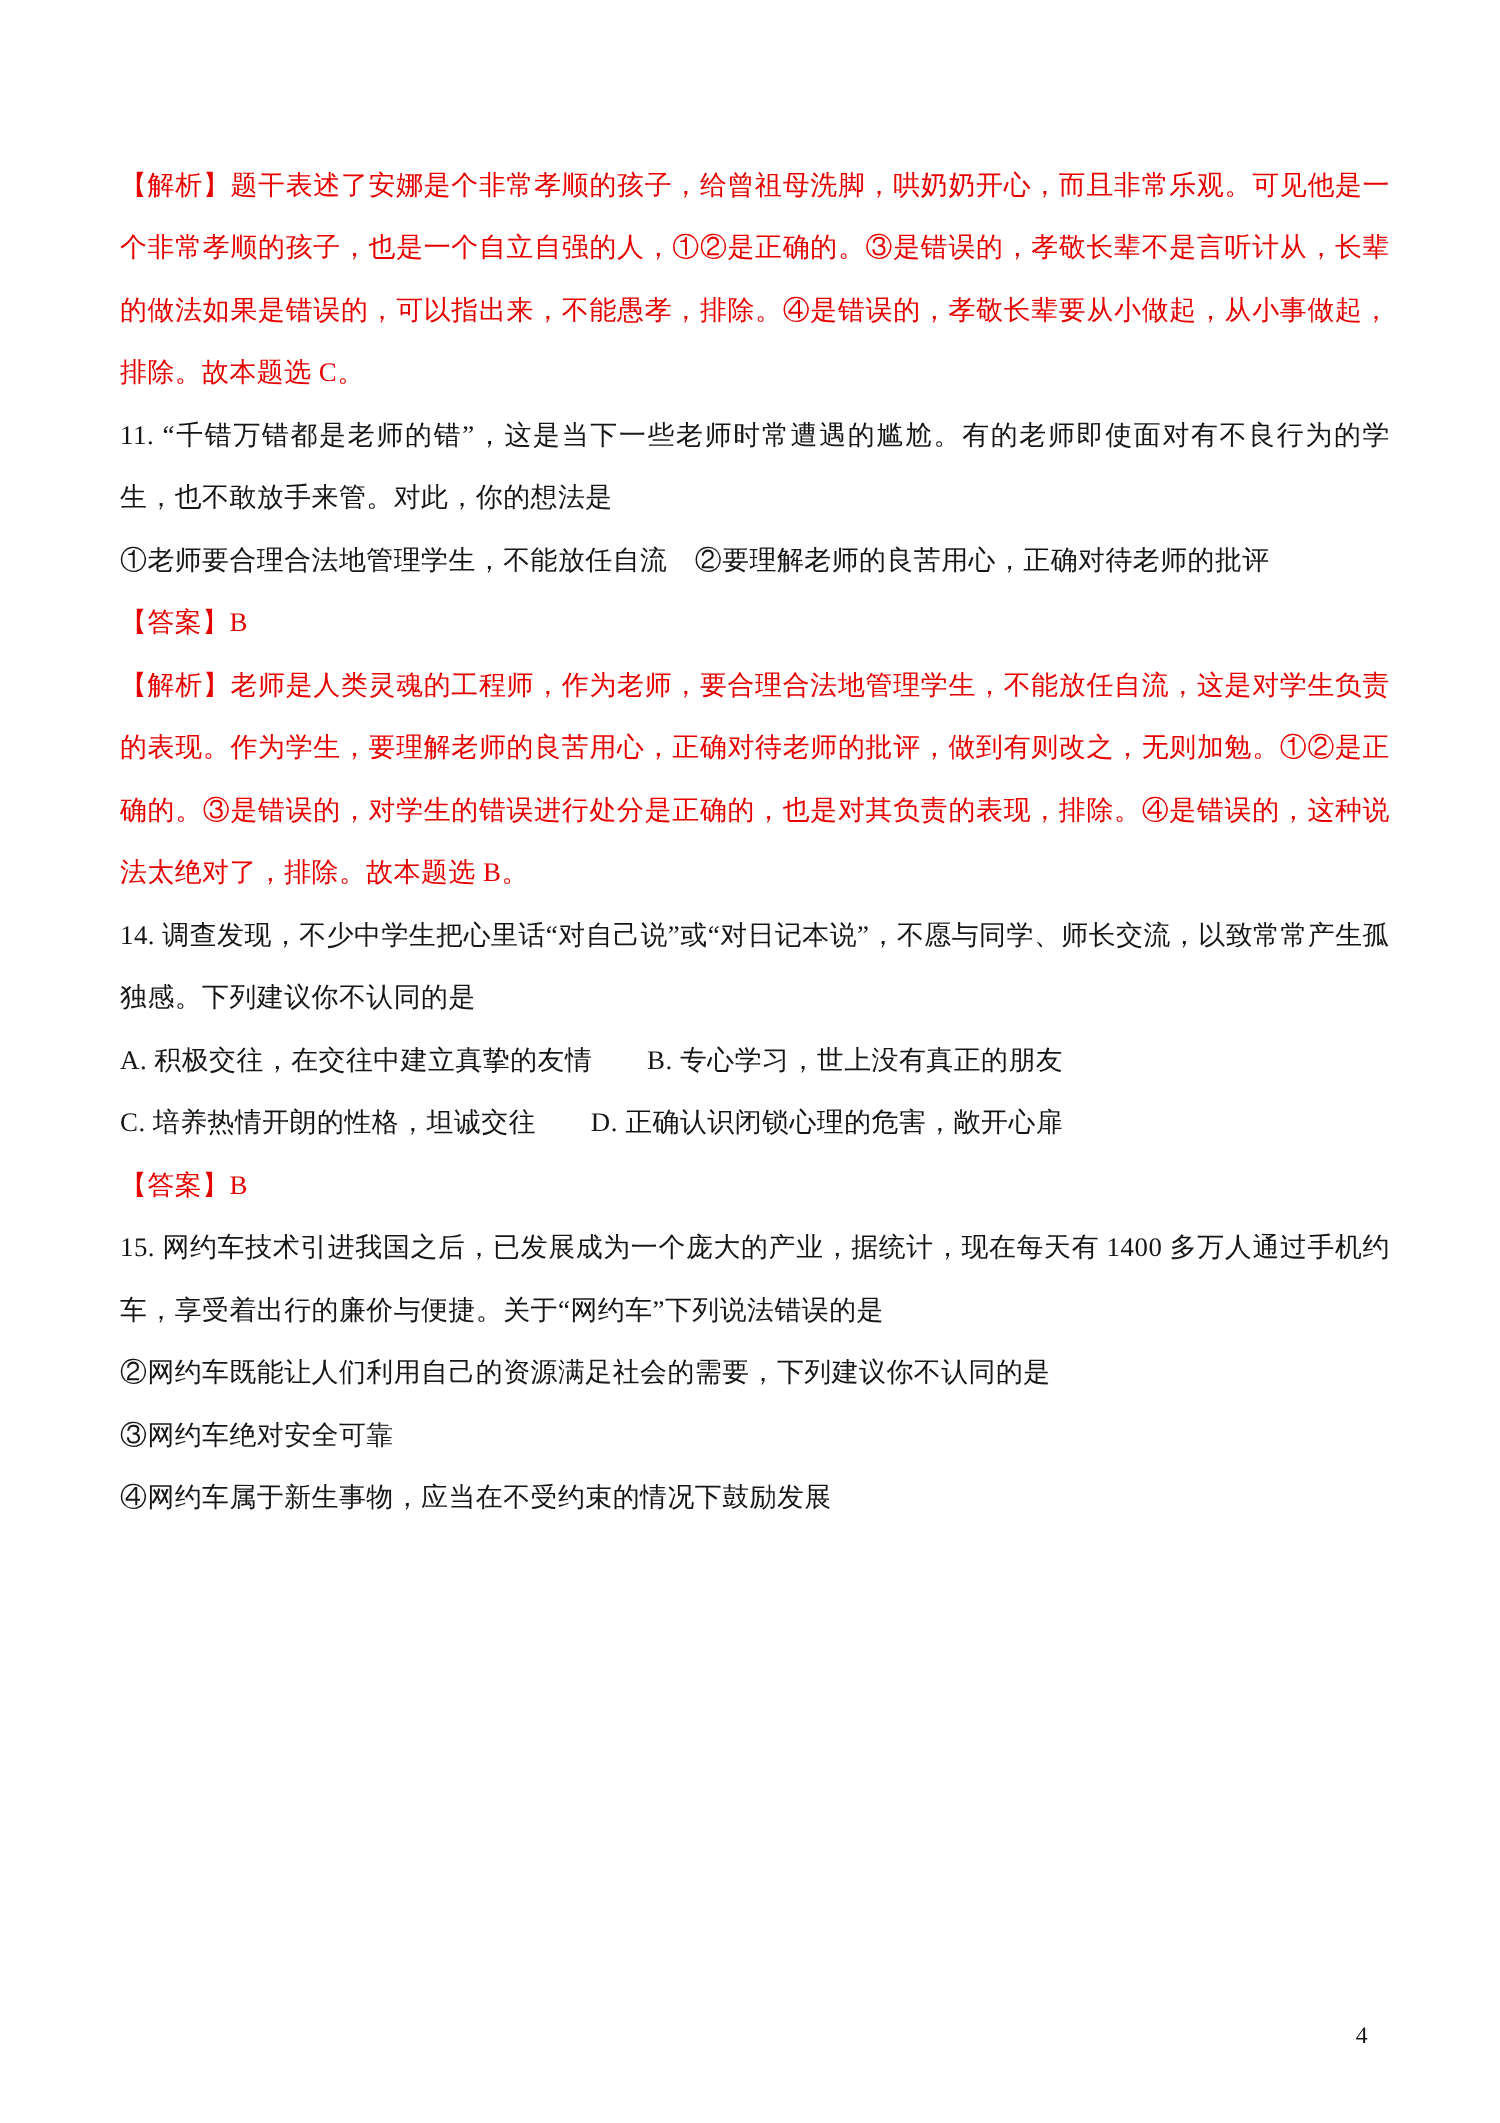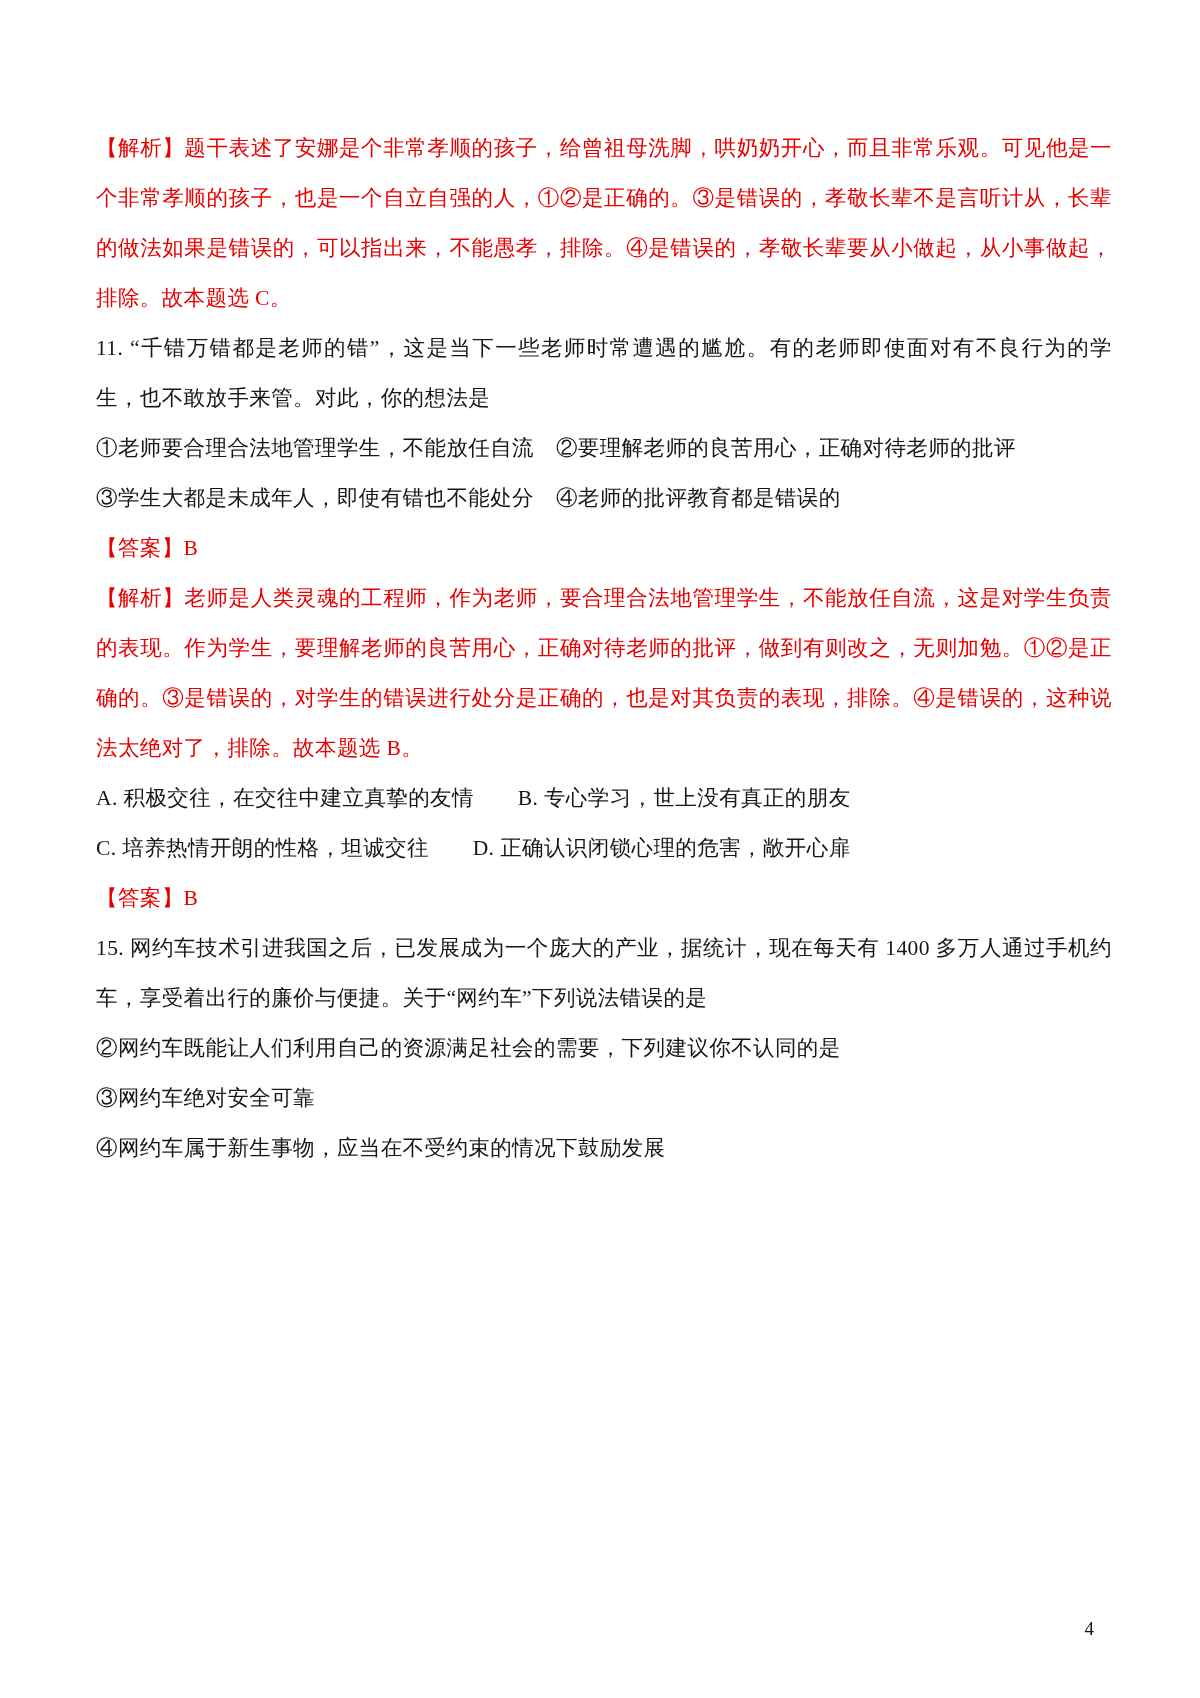--- a/index.html
+++ b/index.html
@@ -44,23 +44,23 @@
   }
 </style>
 </head>
 <body>
 
 <div class="page">
   <div class="content">
     <p class="para red">【解析】题干表述了安娜是个非常孝顺的孩子，给曾祖母洗脚，哄奶奶开心，而且非常乐观。可见他是一个非常孝顺的孩子，也是一个自立自强的人，①②是正确的。③是错误的，孝敬长辈不是言听计从，长辈的做法如果是错误的，可以指出来，不能愚孝，排除。④是错误的，孝敬长辈要从小做起，从小事做起，排除。故本题选 C。</p>
     <p class="para">11. “千错万错都是老师的错”，这是当下一些老师时常遭遇的尴尬。有的老师即使面对有不良行为的学生，也不敢放手来管。对此，你的想法是</p>
     <p class="para">①老师要合理合法地管理学生，不能放任自流　②要理解老师的良苦用心，正确对待老师的批评</p>
-    <p class="para">③学生大都是未成年人，即使有错也不能处分　④老师的批评教育都是错误的</p>
     <p class="para red">【答案】B</p>
     <p class="para red">【解析】老师是人类灵魂的工程师，作为老师，要合理合法地管理学生，不能放任自流，这是对学生负责的表现。作为学生，要理解老师的良苦用心，正确对待老师的批评，做到有则改之，无则加勉。①②是正确的。③是错误的，对学生的错误进行处分是正确的，也是对其负责的表现，排除。④是错误的，这种说法太绝对了，排除。故本题选 B。</p>
+    <p class="para">14. 调查发现，不少中学生把心里话“对自己说”或“对日记本说”，不愿与同学、师长交流，以致常常产生孤独感。下列建议你不认同的是</p>
     <p class="para">A. 积极交往，在交往中建立真挚的友情　　B. 专心学习，世上没有真正的朋友</p>
     <p class="para">C. 培养热情开朗的性格，坦诚交往　　D. 正确认识闭锁心理的危害，敞开心扉</p>
     <p class="para red">【答案】B</p>
     <p class="para">15. 网约车技术引进我国之后，已发展成为一个庞大的产业，据统计，现在每天有 1400 多万人通过手机约车，享受着出行的廉价与便捷。关于“网约车”下列说法错误的是</p>
     <p class="para">②网约车既能让人们利用自己的资源满足社会的需要，下列建议你不认同的是</p>
     <p class="para">③网约车绝对安全可靠</p>
     <p class="para">④网约车属于新生事物，应当在不受约束的情况下鼓励发展</p>
   </div>
   <div class="page-num">4</div>
 </div>

